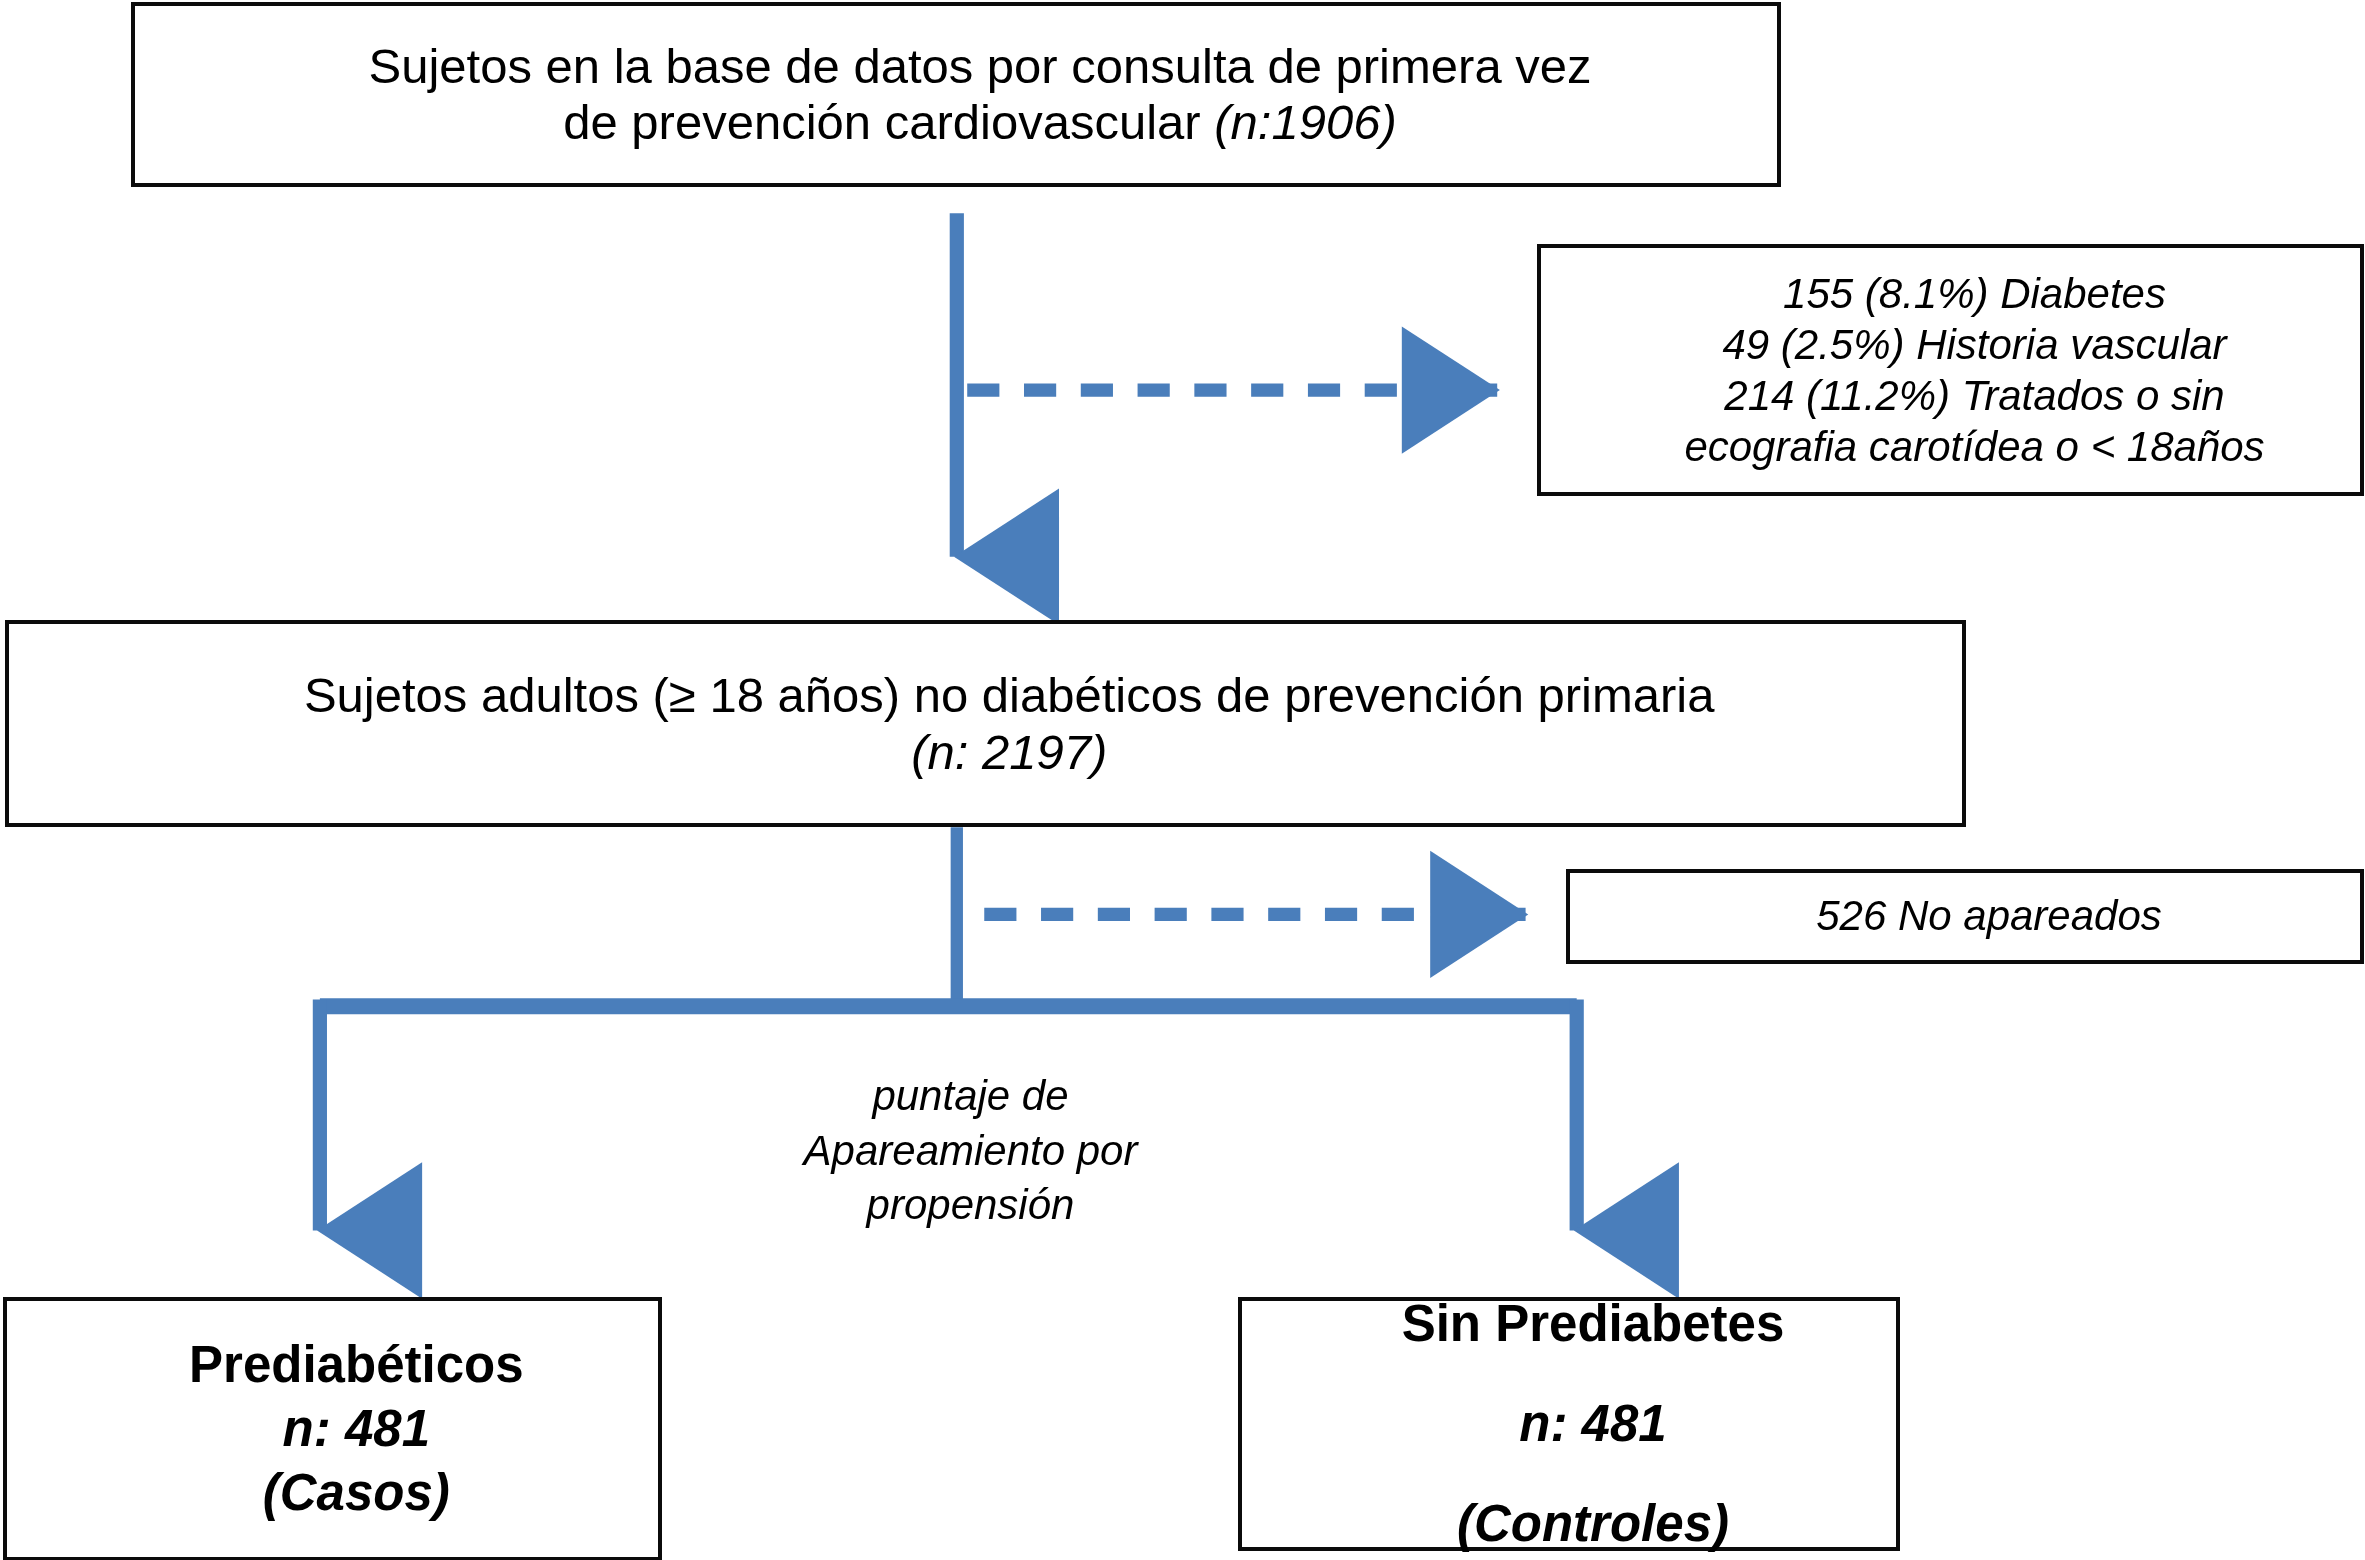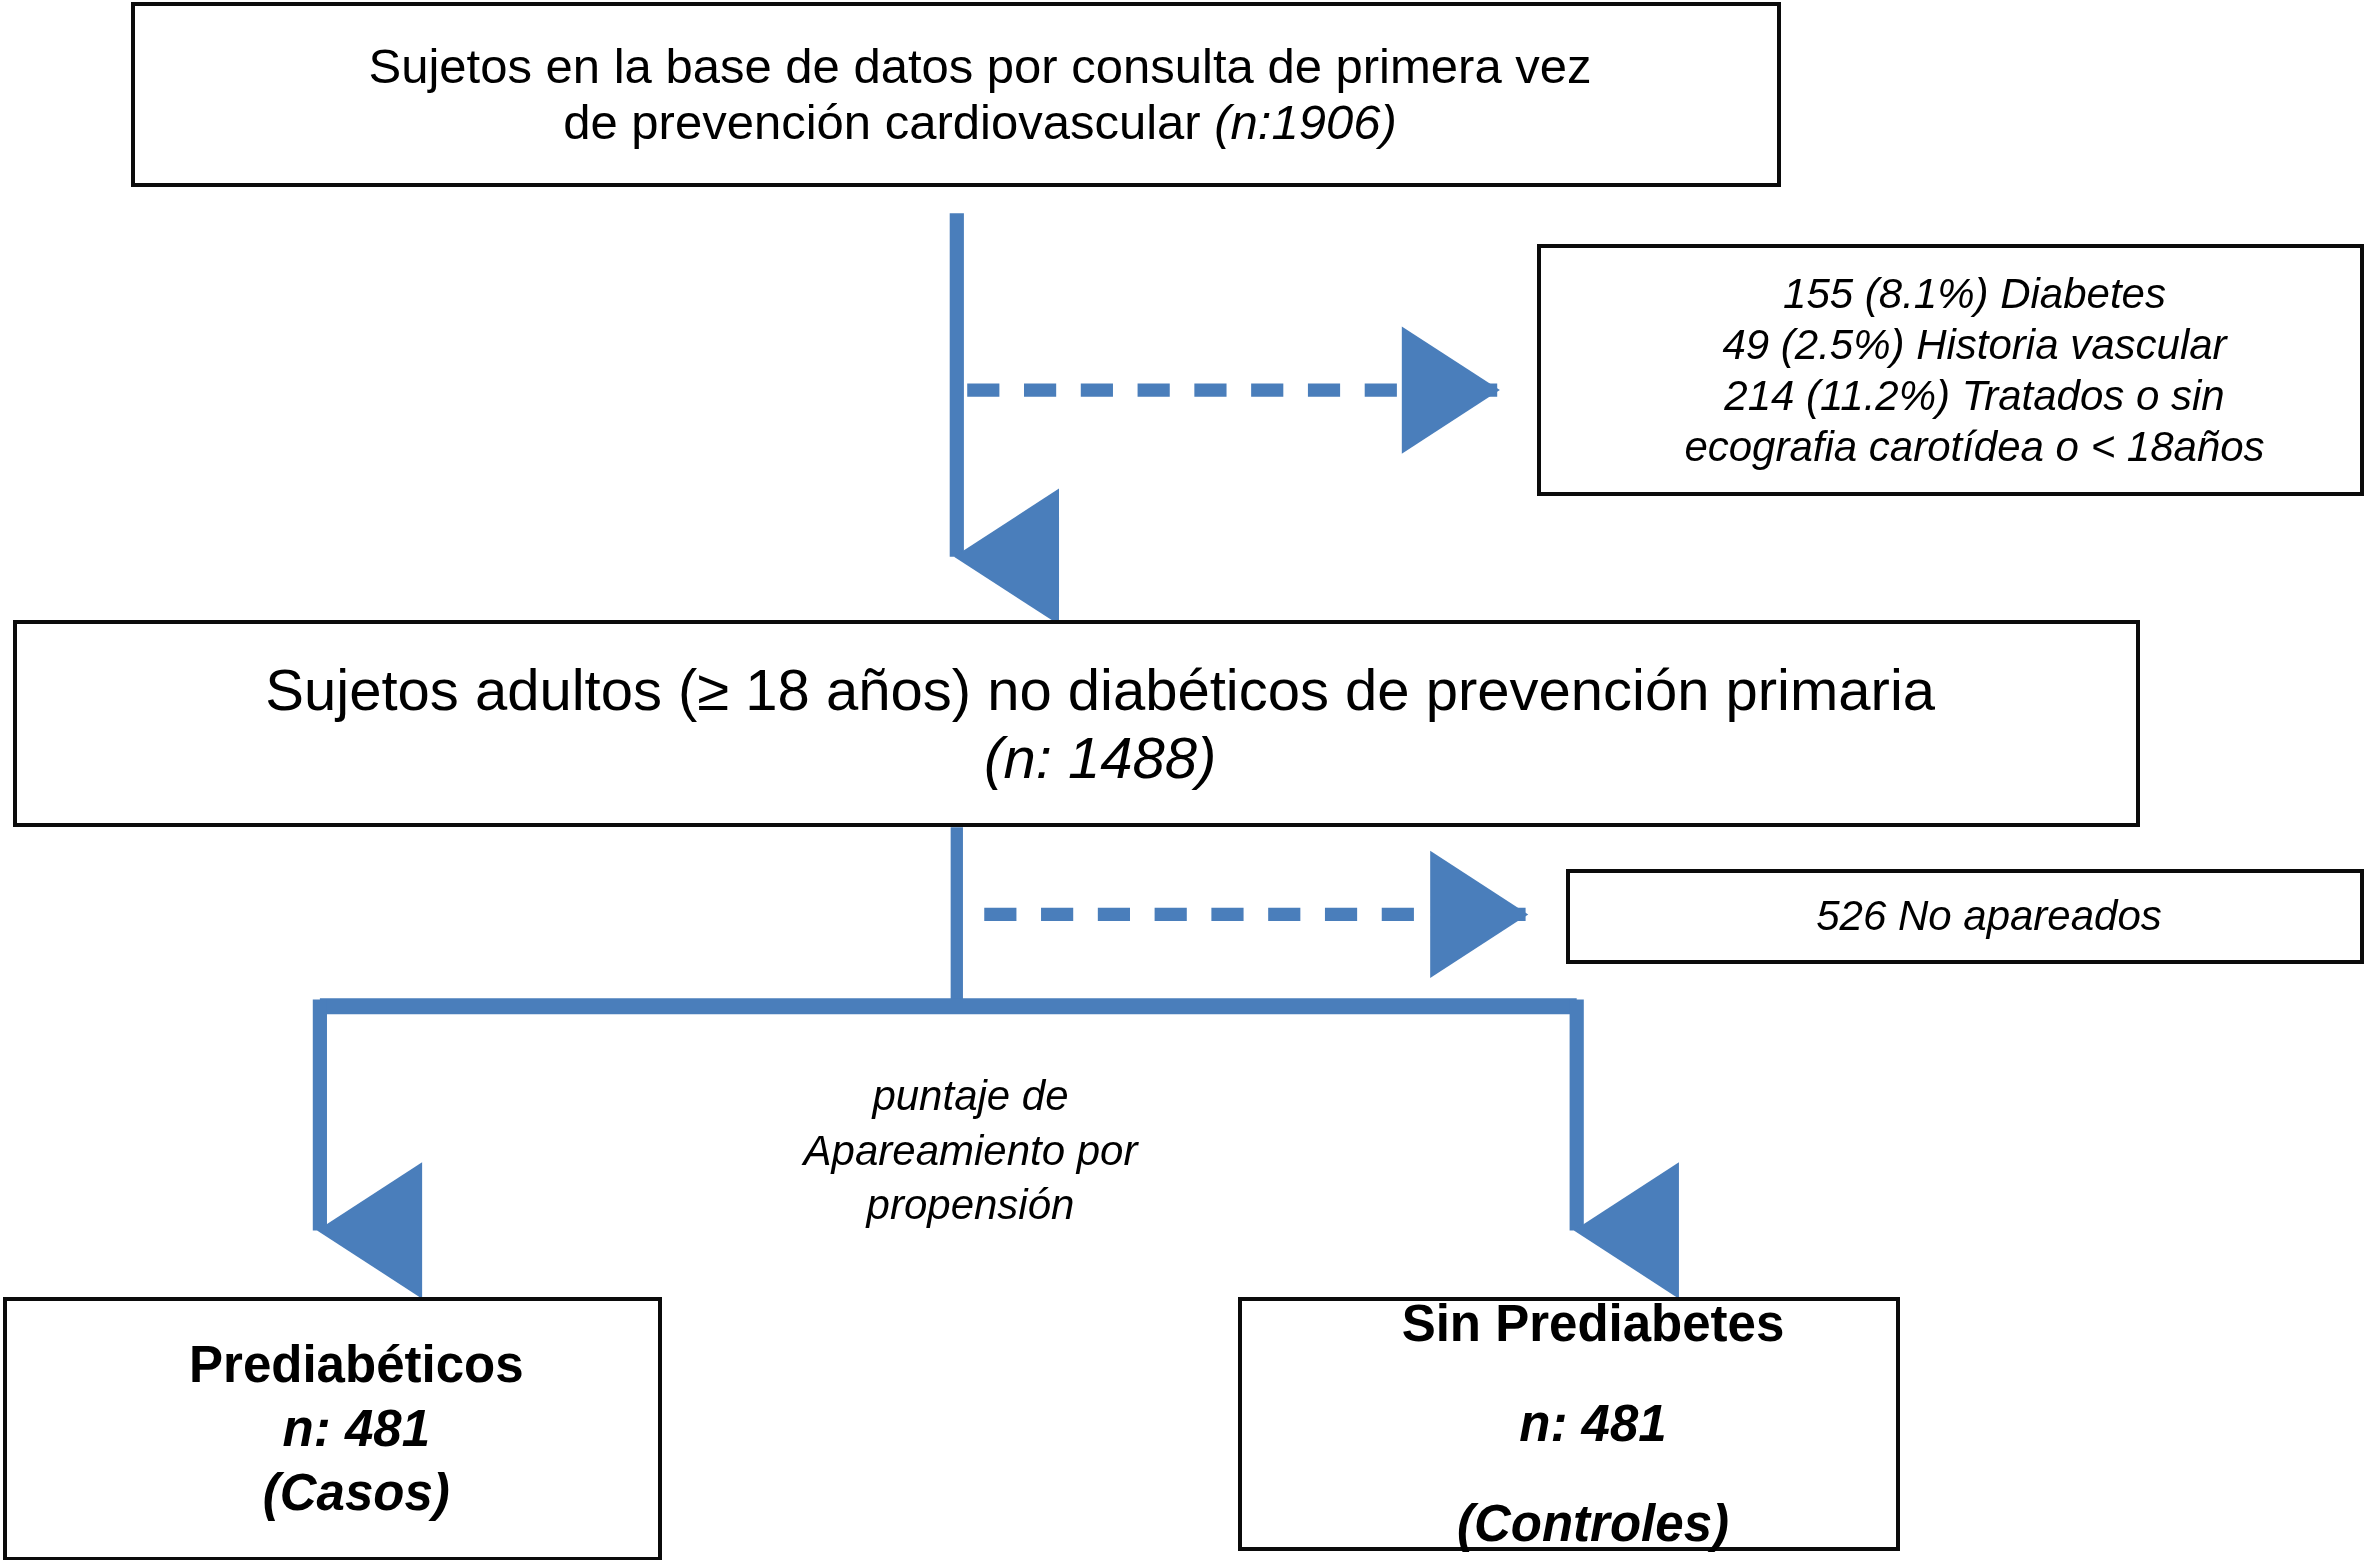--- a/index.html
+++ b/index.html
@@ -41,23 +41,22 @@
     left: 131px; top: 1.9px; width: 1650px; height: 185px;
     font-size: 49px;
   }
   #box-excluded {
     left: 1537px; top: 244px; width: 827px; height: 252px;
     font-size: 42px;
     line-height: 1.22;
     justify-content: center;
   }
   #box-adults {
-    left: 4.7px; top: 620px; width: 2127px; height: 207px;
-    font-size: 58px;
-    margin-left: 8px;
+    left: 4.7px; top: 620px; width: 1961px; height: 207px;
+    font-size: 49px;
   }
   #box-unmatched {
     left: 1566px; top: 869px; width: 798px; height: 95px;
     font-size: 42px;
   }
   #box-cases {
     left: 2.8px; top: 1297px; width: 659px; height: 264px;
     font-size: 51px;
     line-height: 1.25;
     align-items: center;
@@ -140,21 +139,21 @@
 
   <div class="box" id="box-excluded">
     <span class="line it">155 (8.1%) Diabetes</span>
     <span class="line it">49 (2.5%) Historia vascular</span>
     <span class="line it">214 (11.2%) Tratados o sin</span>
     <span class="line it">ecografia carotídea o &lt; 18años</span>
   </div>
 
   <div class="box" id="box-adults">
     <span class="line">Sujetos adultos (≥ 18 años) no diabéticos de prevención primaria</span>
-    <span class="line it">(n: 1488)</span>
+    <span class="line it">(n: 2197)</span>
   </div>
 
   <div class="box" id="box-unmatched">
     <span class="line it">526 No apareados</span>
   </div>
 
   <div id="matching-note">
     <span class="line">puntaje de</span>
     <span class="line">Apareamiento por</span>
     <span class="line">propensión</span>

